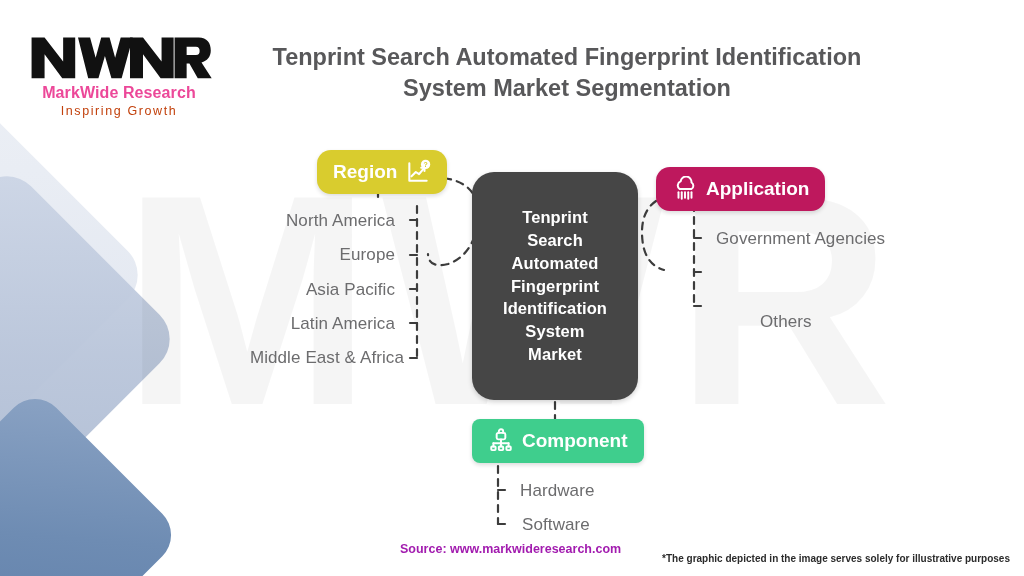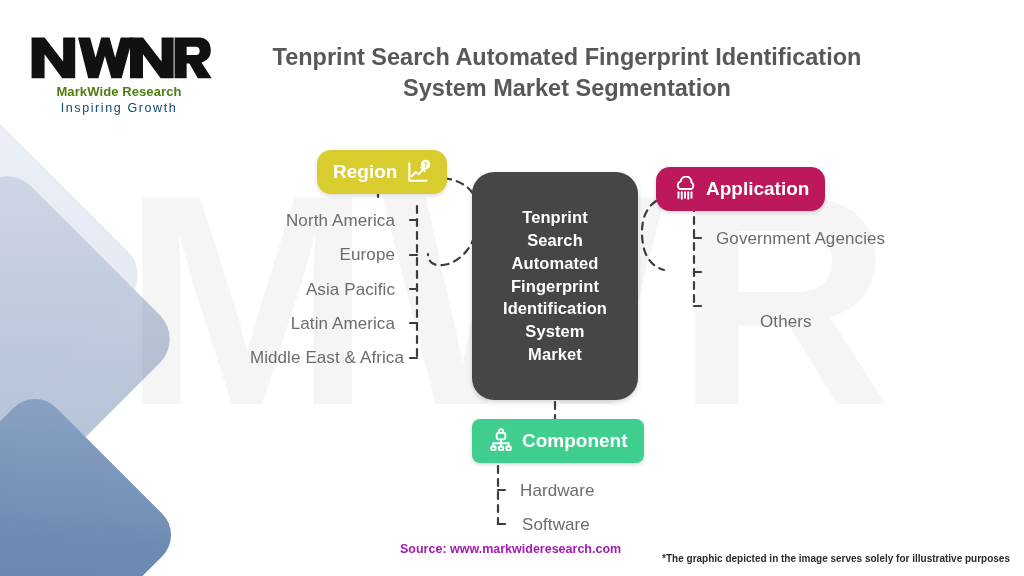--- a/index.html
+++ b/index.html
@@ -81,29 +81,29 @@
     top: 30px;
     width: 190px;
     text-align: center;
   }
   .logo-mark {
     height: 52px;
     display: block;
     margin: 0 auto;
   }
   .logo-name {
-    font-size: 13px;
-    font-weight: 700;
-    color: #4d7c0f;
+    font-size: 16px;
+    font-weight: 700;
+    color: #ec4899;
     letter-spacing: .1px;
     margin-top: 2px;
   }
   .logo-tag {
     font-size: 12.5px;
-    color: #0c4a6e;
+    color: #c2410c;
     letter-spacing: 1.6px;
     margin-top: 2px;
   }
 
   
   .title {
     position: absolute;
     left: 262px;
     top: 42px;
     width: 610px;

